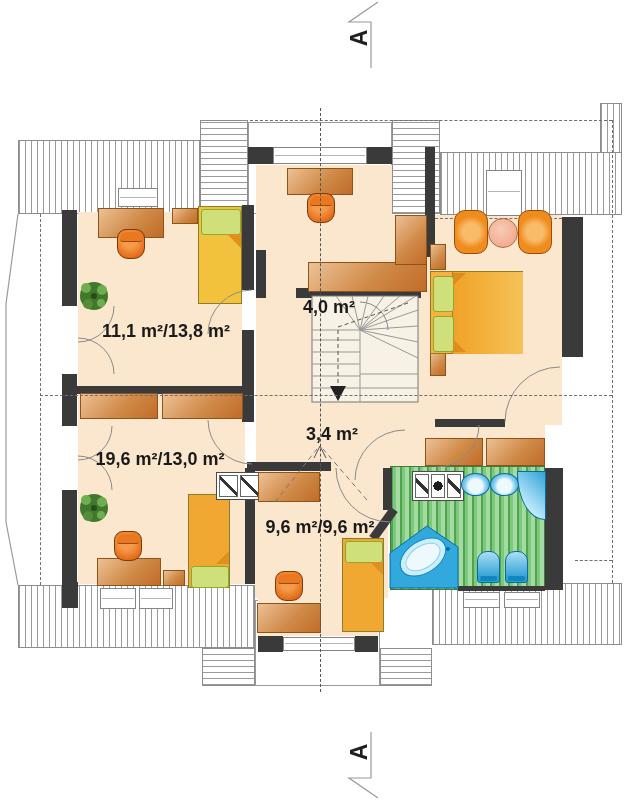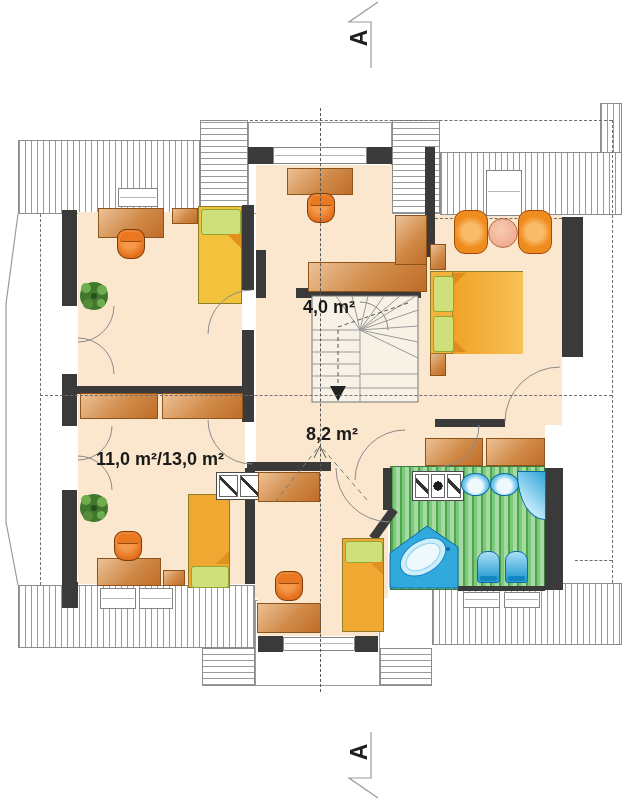--- a/index.html
+++ b/index.html
@@ -235,16 +235,18 @@
   <div class="a dashh z35" style="left:250px;top:120px;width:362px;height:0"></div>
   <div class="a dashv z35" style="left:612px;top:120px;width:0;height:463px"></div>
   <div class="a dashh z35" style="left:575px;top:560px;width:37px;height:0"></div>
   <div class="a dashh z35" style="left:40px;top:395px;width:572px;height:0"></div>
   <div class="a dashv z35" style="left:320px;top:108px;width:0;height:584px;border-left-color:#555"></div>
 
   <div class="a mletter" style="left:346px;top:26px;width:24px;height:24px;text-align:center">A</div>
   <div class="a mletter" style="left:346px;top:740px;width:24px;height:24px;text-align:center">A</div>
 
   <div class="a lbl" style="left:294px;top:297px;width:70px">4,0 m²</div>
-  <div class="a lbl" style="left:296px;top:424px;width:72px">8,2 m²</div>
-  <div class="a lbl" style="left:80px;top:449px;width:160px">11,0 m²/13,0 m²</div>
+  <div class="a lbl" style="left:86px;top:321px;width:160px">11,1 m²/13,8 m²</div>
+  <div class="a lbl" style="left:296px;top:424px;width:72px">3,4 m²</div>
+  <div class="a lbl" style="left:80px;top:449px;width:160px">19,6 m²/13,0 m²</div>
+  <div class="a lbl" style="left:258px;top:517px;width:124px">9,6 m²/9,6 m²</div>
 
 </div>
 
 </body></html>

